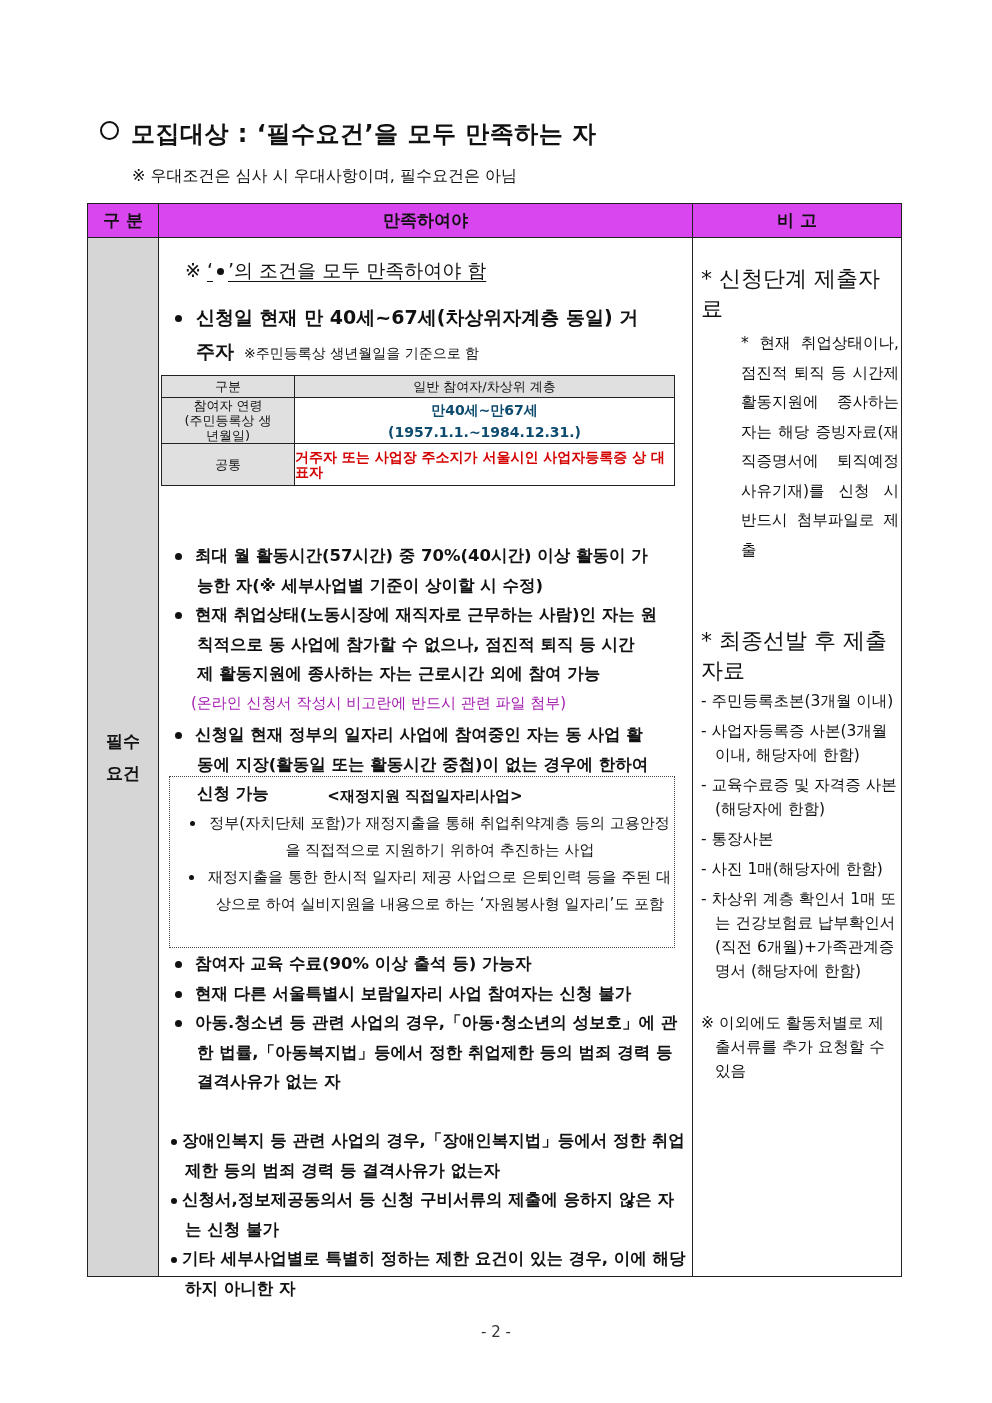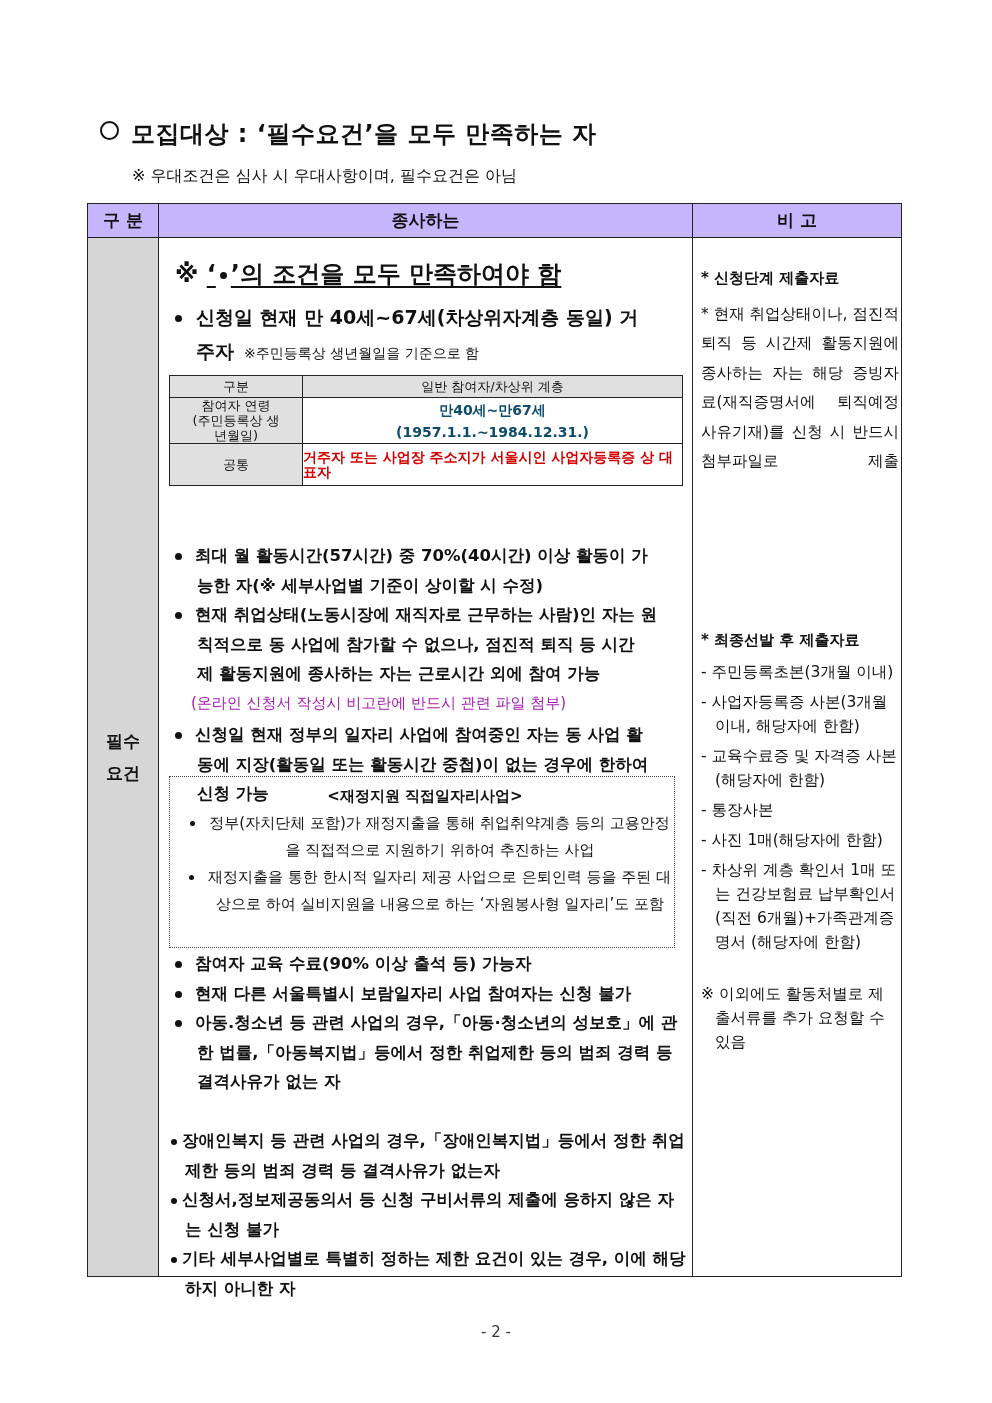--- a/index.html
+++ b/index.html
@@ -3,52 +3,52 @@
 <meta charset="utf-8">
 <style>
   html, body { margin:0; padding:0; background:#ffffff; }
   body { width:992px; height:1403px; position:relative; font-family:"DejaVu Sans","Liberation Sans",sans-serif; color:#111; overflow:hidden; }
   .heading { position:absolute; left:100px; top:118px; font-size:24px; font-weight:bold; letter-spacing:0.5px; white-space:nowrap; }
   .heading .circle { display:inline-block; width:15px; height:15px; border:2px solid #111; border-radius:50%; margin-right:12px; vertical-align:2px; }
   .subnote { position:absolute; left:132px; top:166px; font-size:16px; white-space:nowrap; }
 
   table.main { position:absolute; left:87px; top:203px; width:814px; border-collapse:collapse; table-layout:fixed; }
   table.main td, table.main th { border:1.5px solid #222; padding:0; vertical-align:top; }
-  table.main th { background:#c4b5fd; height:33px; font-size:17px; font-weight:bold; text-align:center; vertical-align:middle; font-family:"DejaVu Serif","Liberation Serif",serif; }
+  table.main th { background:#d946ef; height:33px; font-size:17px; font-weight:bold; text-align:center; vertical-align:middle; font-family:"DejaVu Serif","Liberation Serif",serif; }
   col.c1 { width:71px; } col.c2 { width:534px; } col.c3 { width:209px; }
   td.side { background:#d6d6d6; text-align:center; vertical-align:middle !important; font-weight:bold; font-size:17px; line-height:32px; font-family:"DejaVu Serif","Liberation Serif",serif; }
   td.body { height:1038px; position:relative; }
   td.note { position:relative; }
-  .line-req { position:absolute; left:16px; top:20px; font-size:24px; font-weight:bold; white-space:nowrap; }
+  .line-req { position:absolute; left:26px; top:20px; font-size:19px; font-weight:normal; white-space:nowrap; }
   .line-req u { text-decoration:underline; text-underline-offset:4px; }
   .bul { display:inline-block; width:7px; height:7px; background:#111; border-radius:50%; vertical-align:middle; margin:0 4px; }
   .item1 { position:absolute; left:10px; top:62px; width:520px; font-size:19px; font-weight:bold; line-height:34px; }
   .item1 .small { font-size:14px; font-weight:normal; margin-left:10px; }
 
-  table.inner { position:absolute; left:10px; top:137px; width:513px; border-collapse:collapse; table-layout:fixed; font-size:13px; }
+  table.inner { position:absolute; left:2px; top:137px; width:513px; border-collapse:collapse; table-layout:fixed; font-size:13px; }
   table.inner td { border:1px solid #222; text-align:center; vertical-align:middle; line-height:15px; }
   table.inner td.g { background:#e0e0e0; }
   table.inner col.i1 { width:133px; } table.inner col.i2 { width:380px; }
   .red { color:#0c4a6e; font-weight:bold; }
   .redL { color:#d40000; font-weight:bold; text-align:left !important; padding-left:6px; font-size:14px; }
 
   .list { position:absolute; left:10px; width:520px; font-size:16.5px; line-height:29.5px; }
   .list .it { padding-left:28px; text-indent:-28px; font-weight:bold; }
   .list .it .dot { display:inline-block; width:7px; height:7px; background:#111; border-radius:50%; vertical-align:middle; margin:0 13px 0 6px; text-indent:0; }
   .list .sub { padding-left:25px; font-size:15px; color:#a21caf; }
   .list2 .it { padding-left:16px; text-indent:-16px; }
   .list2 .it .dot { margin:0 5px 0 2px; width:6px; height:6px; }
 
   .box { position:absolute; left:10px; top:538px; width:506px; height:172px; border:1.5px dotted #444; font-size:15px; line-height:27px; padding:6px 0 0 6px; box-sizing:border-box;text-align:center; }
   .box .t { font-weight:bold; }
   .box .bi { padding-left:30px; text-indent:-20px; }
   .box .bi .dot { display:inline-block; width:5px; height:5px; background:#111; border-radius:50%; vertical-align:middle; margin-right:14px; }
 
   .notes { position:absolute; left:8px; width:198px; font-size:15.5px; line-height:29.5px; }
-  .notes .h { font-weight:bold; font-size:15px; }
+  .notes .h { font-weight:normal; font-size:22px; }
   .notes .just { text-align:justify; text-align-last:justify; }
   .notes .dash { padding-left:14px; text-indent:-14px; line-height:24px; margin-bottom:6px; }
   .pageno { position:absolute; left:0; width:992px; top:1323px; text-align:center; font-size:15px; color:#333; font-family:"DejaVu Sans","Liberation Sans",sans-serif; }
 </style>
 </head>
 <body>
 
 <div class="heading">
   <span class="circle"></span><span>모집대상 : ‘필수요건’을 모두 만족하는 자</span>
 </div>
@@ -56,21 +56,21 @@
 
 <table class="main">
   <colgroup>
       <col class="c1">
       <col class="c2">
       <col class="c3">
     </colgroup>
   <tbody>
       <tr>
     <th>구 분</th>
-    <th>종사하는</th>
+    <th>만족하여야</th>
     <th>비 고</th>
   </tr>
   <tr>
     <td class="side">
       <div>필수</div>
       <div>요건</div>
     </td>
     <td class="body">
       <div class="line-req">
         <span>※ </span><u><span>‘</span><span class="bul"></span><span>’의 조건을 모두 만족하여야 함</span></u>
@@ -129,21 +129,21 @@
 
       <div class="list list2" style="top:888px;">
         <div class="it"><span class="dot"></span><span>장애인복지 등 관련 사업의 경우,「장애인복지법」등에서 정한 취업제한 등의 범죄 경력 등 결격사유가 없는자</span></div>
         <div class="it"><span class="dot"></span><span>신청서,정보제공동의서 등 신청 구비서류의 제출에 응하지 않은 자는 신청 불가</span></div>
         <div class="it"><span class="dot"></span><span>기타 세부사업별로 특별히 정하는 제한 요건이 있는  경우, 이에 해당하지 아니한 자</span></div>
       </div>
     </td>
     <td class="note">
       <div class="notes" style="top:26px;">
         <div class="h">* 신청단계 제출자료</div>
-        <div class="just" style="margin-top:6px;">* 현재 취업상태이나, 점진적 퇴직 등 시간제 활동지원에 종사하는 자는 해당 증빙자료(재직증명서에 퇴직예정 사유기재)를 신청 시 반드시 첨부파일로 제출</div>
+        <div class="just" style="margin-top:6px;margin-left:40px;">* 현재 취업상태이나, 점진적 퇴직 등 시간제 활동지원에 종사하는 자는 해당 증빙자료(재직증명서에 퇴직예정 사유기재)를 신청 시 반드시 첨부파일로 제출</div>
       </div>
       <div class="notes" style="top:388px;">
         <div class="h" style="margin-bottom:4px;">* 최종선발 후 제출자료</div>
         <div class="dash">- 주민등록초본(3개월 이내)</div>
         <div class="dash">- 사업자등록증 사본(3개월 이내, 해당자에 한함)</div>
         <div class="dash">- 교육수료증 및 자격증 사본(해당자에 한함)</div>
         <div class="dash">- 통장사본</div>
         <div class="dash">- 사진 1매(해당자에 한함)</div>
         <div class="dash">- 차상위 계층 확인서 1매 또는 건강보험료 납부확인서(직전 6개월)+가족관계증명서 (해당자에 한함)</div>
         <div class="dash" style="margin-top:28px;">※ 이외에도 활동처별로 제출서류를 추가 요청할 수 있음</div>

